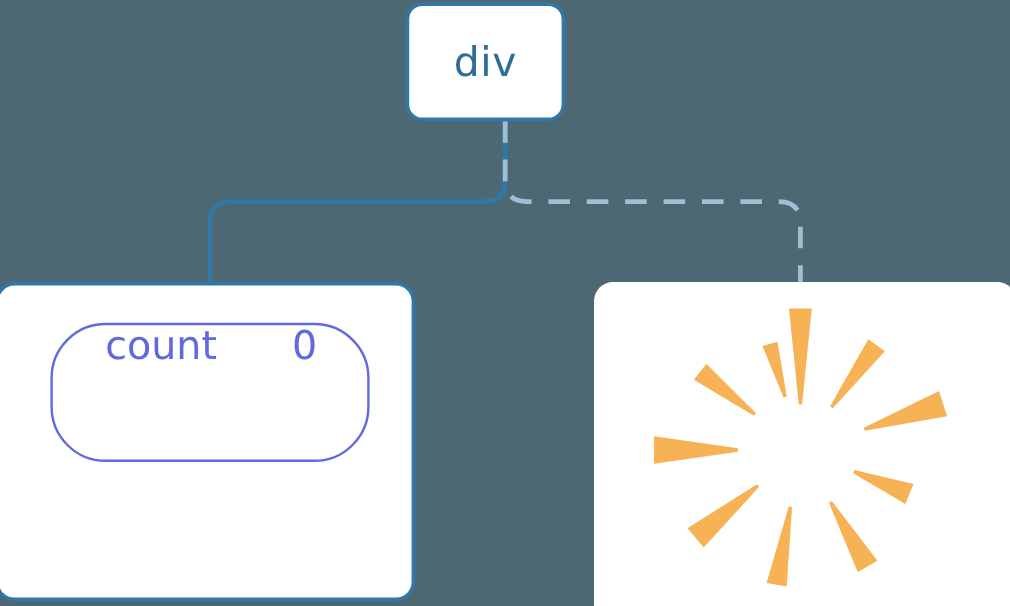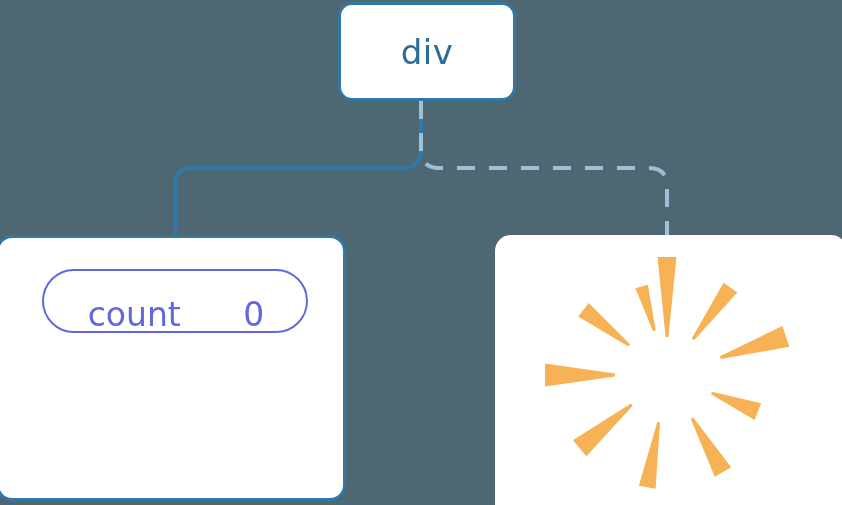--- a/index.html
+++ b/index.html
@@ -35,21 +35,21 @@
   .node {
     position: absolute;
     background: #ffffff;
     box-sizing: border-box;
   }
 
   
   #node-div {
     left: 338px;
     top: 2px;
-    width: 178px;
+    width: 133px;
     height: 99px;
     border: 3px solid #3178a8;
     border-radius: 14px;
     display: flex;
     align-items: center;
     justify-content: center;
   }
   #node-div .node-title {
     color: #2c6e96;
     font-size: 34px;
@@ -76,25 +76,25 @@
     font-weight: 400;
     margin-top: 50px;
     line-height: 1;
     letter-spacing: 0.3px;
   }
 
   
   .state-pill {
     margin-top: 31px;
     margin-left: 8px;
-    height: 64px;
+    height: 116px;
     border: 2.5px solid #6169de;
     border-radius: 46px;
     display: flex;
-    align-items: flex-end;
+    align-items: flex-start;
     background: #ffffff;
     box-sizing: border-box;
   }
   .state-pill .pill-key {
     display: flex;
     align-items: center;
     justify-content: center;
     padding: 0 30px 0 44px;
     color: #6169de;
     font-size: 33px;

